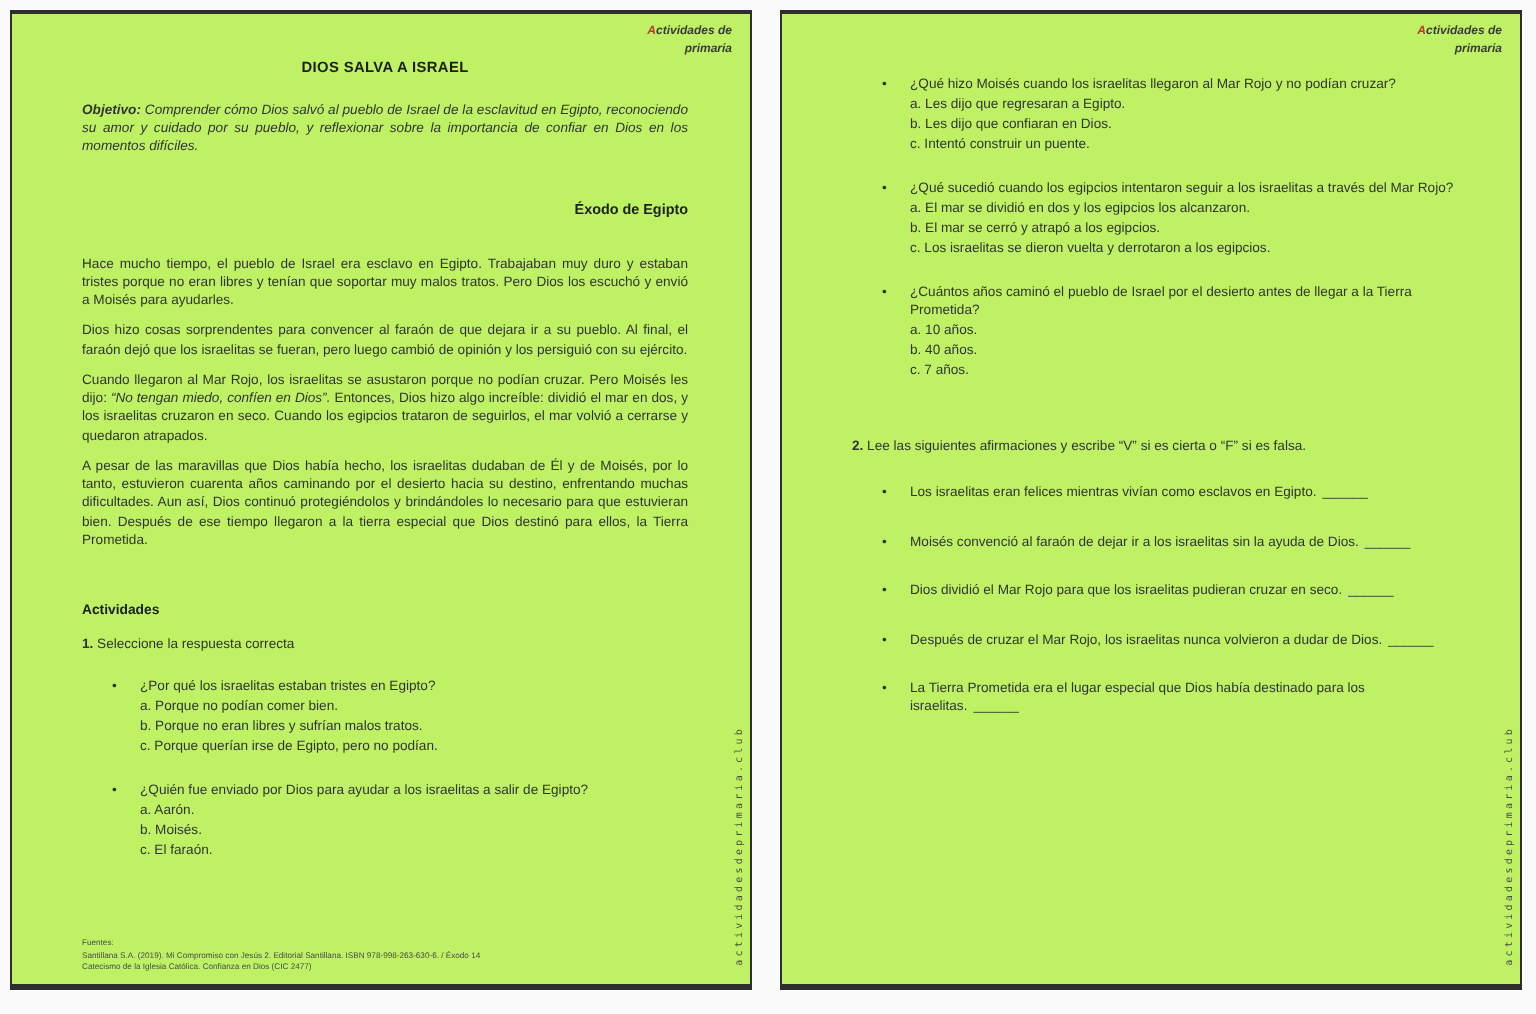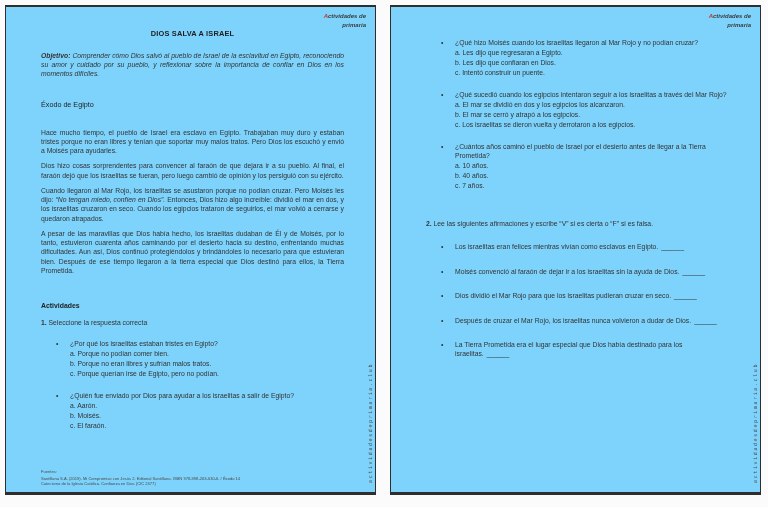--- a/index.html
+++ b/index.html
@@ -5,21 +5,21 @@
   html,body{margin:0;padding:0;}
   body{
     width:768px;height:507px;position:relative;
     background:#fbfbfb;
     font-family:"Liberation Sans","DejaVu Sans",sans-serif;
     color:#2b2b2b;
     -webkit-text-size-adjust:none;
   }
   .sheet{
     position:absolute;top:5px;height:490px;width:371px;
-    background:#7dd3fc;
+    background:#bef264;
     border:1px solid #2e2e2e;border-top-width:2px;border-bottom-width:3px;
     box-sizing:border-box;overflow:hidden;
   }
   #page1{left:5px;}
   #page2{left:390px;}
 
   .brand{
     position:absolute;top:5px;right:9px;text-align:right;
     font-size:6px;line-height:1.55;font-style:italic;color:#3a3a3a;
     font-weight:bold;
@@ -31,21 +31,21 @@
   .doc-title{
     text-align:center;font-weight:bold;font-size:7.4px;
     margin-top:22px;letter-spacing:.2px;color:#1e1e1e;
   }
   .objective{
     margin-top:13px;font-size:6.8px;line-height:1.36;
     text-align:justify;font-style:italic;color:#333;
   }
   .objective .lbl{font-weight:bold;}
   .section-title{
-    text-align:left;font-weight:normal;font-size:7.2px;margin-top:21px;color:#1e1e1e;
+    text-align:right;font-weight:bold;font-size:7.2px;margin-top:21px;color:#1e1e1e;
   }
   p.body{
     margin:6px 0 0 0;font-size:6.8px;line-height:1.36;text-align:justify;color:#333;
   }
   p.body.first{margin-top:19px;}
   .quote{font-style:italic;}
 
   .activities-title{font-weight:bold;font-size:6.9px;margin-top:27px;color:#1e1e1e;}
   .task{font-size:6.8px;margin-top:10px;color:#333;}
   .task .num{font-weight:bold;}

